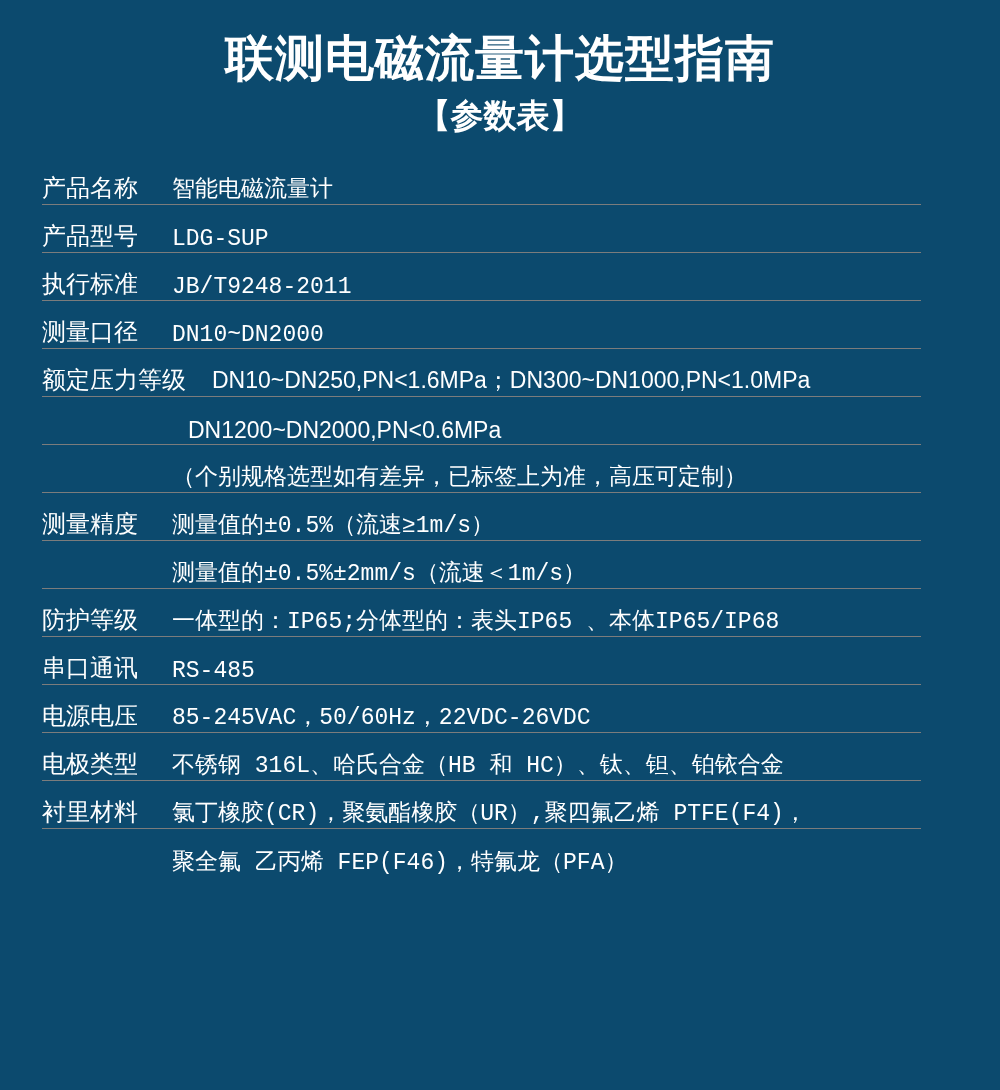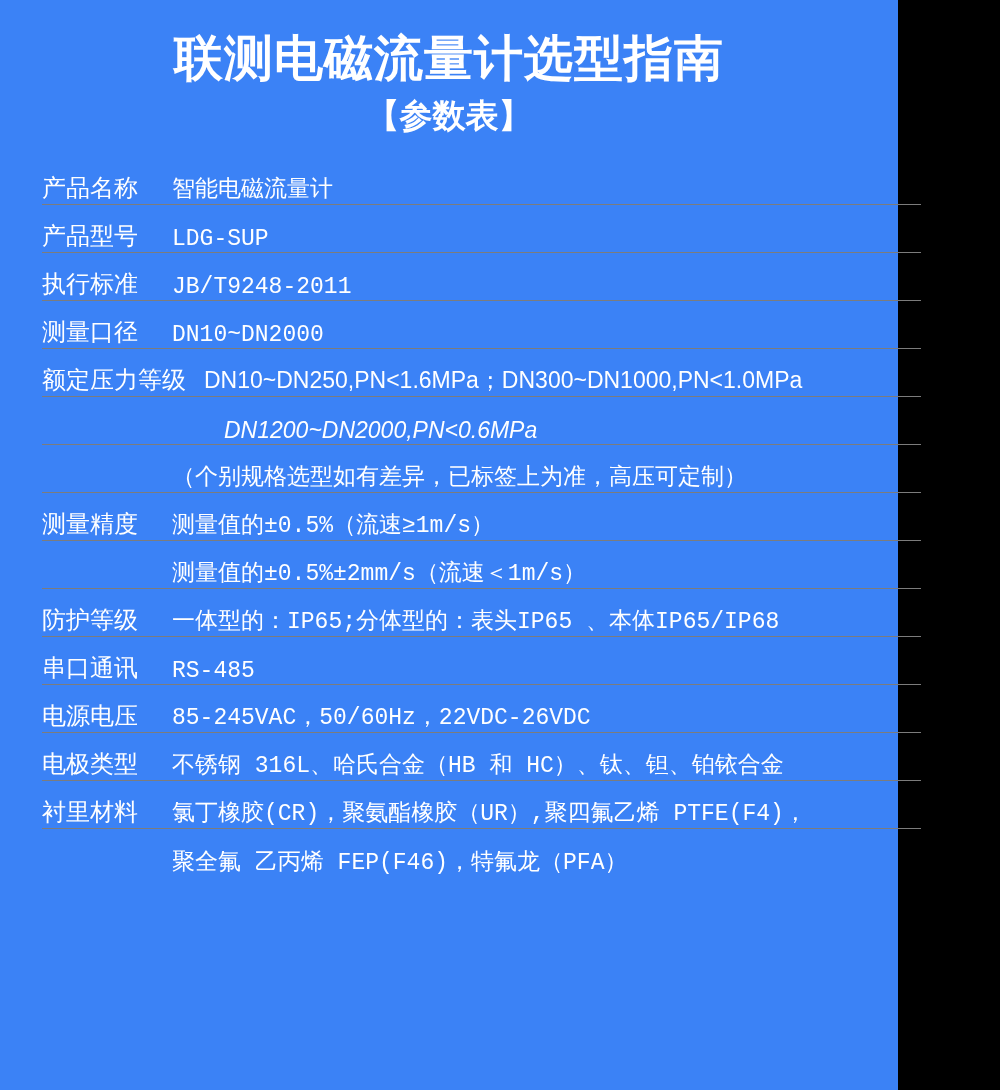--- a/index.html
+++ b/index.html
@@ -5,23 +5,23 @@
   * { box-sizing: border-box; margin: 0; padding: 0; }
   html, body {
     width: 1000px;
     height: 1090px;
     background: #000000;
     color: #ffffff;
     font-family: "Liberation Sans", sans-serif;
     overflow: hidden;
   }
   .page {
-    width: 898px;
+    width: 1000px;
     height: 1090px;
-    background: #3b82f6;
+    background: #0c4a6e;
   }
   .title {
     padding-top: 32px;
     text-align: center;
     font-size: 49px;
     font-weight: bold;
     letter-spacing: 1px;
     line-height: 1.1;
     color: #ffffff;
   }
@@ -49,23 +49,23 @@
     padding-right: 18px;
     font-size: 24px;
     white-space: nowrap;
     font-family: "Liberation Sans", sans-serif;
   }
   .value {
     font-size: 23px;
     white-space: nowrap;
   }
   .value.mono { font-family: Liberation Mono, monospace; }
-  .value.sans { font-family: "Liberation Sans", "DejaVu Sans", sans-serif; }
+  .value.sans { font-family: "Liberation Sans", "DejaVu Sans", sans-serif; margin-left: 8px; }
   .value.cjk  { font-family: "Liberation Sans", sans-serif; }
-  .value.indent { margin-left: 52px; font-style: italic; }
+  .value.indent { margin-left: 16px; }
   .value.tight { font-size: 21px; letter-spacing: -0.3px; }
 </style>
 </head>
 <body>
 
 <div class="page">
 
   <h1 class="title">联测电磁流量计选型指南</h1>
 
   <div class="subtitle">【参数表】</div>

